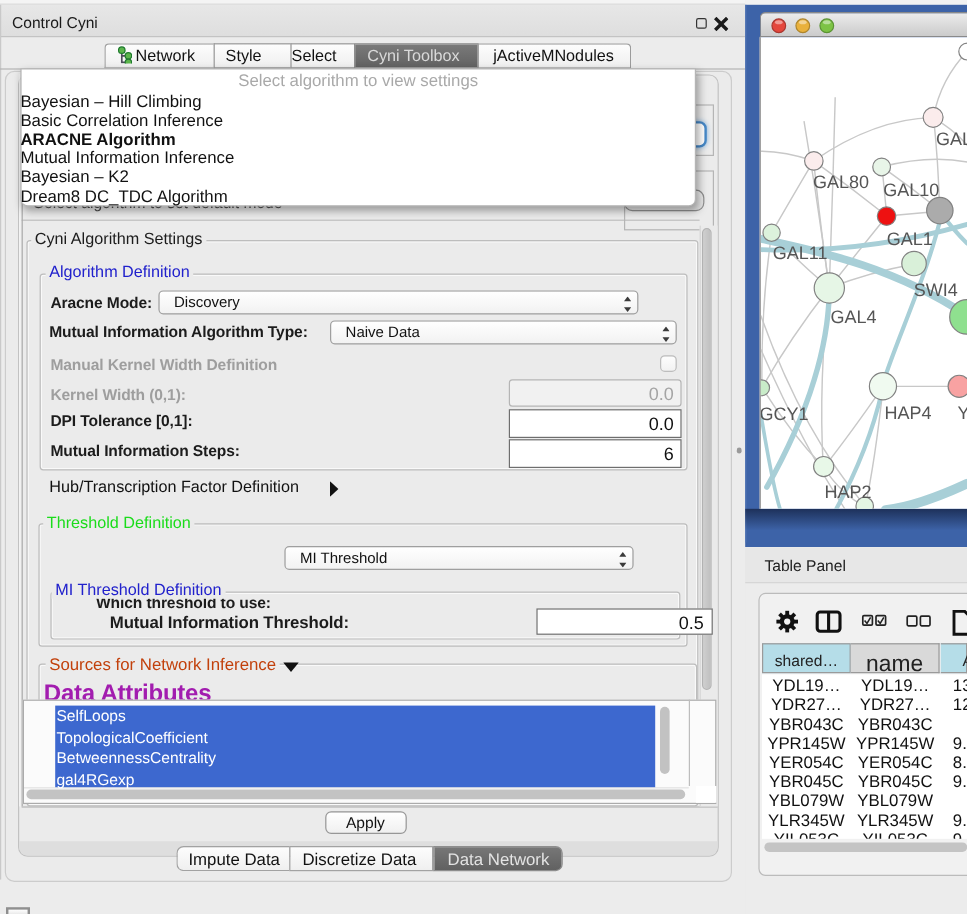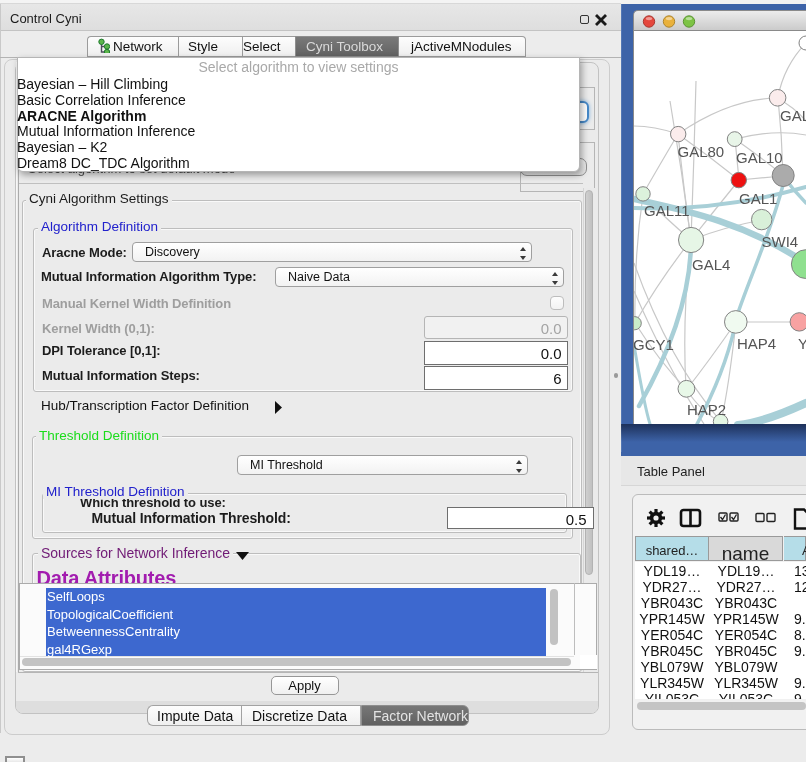--- a/index.html
+++ b/index.html
@@ -115,21 +115,21 @@
       <path d="M3 0 L6 4 L0 4 Z" fill="#3a3a3a"></path>
       <path d="M3 13 L6 9 L0 9 Z" fill="#3a3a3a"></path>
     </svg>
 </div>
 <div class="groupbox" style="left:42px;top:493px;width:525px;height:40px;"></div>
 <div class="gtitle" style="left:43px;top:484px;color:#2121cc;">MI Threshold Definition</div>
 <div class="lbl" style="left:47.5px;top:510px;font-size:14px;padding-left:44px;">Mutual Information Threshold:</div>
 <div class="field" style="left:415px;top:507px;width:146.5px;height:22px;font-size:15px;padding:3px 6px 0 0;margin-left:32px;">0.5</div>
 
 <div class="groupbox" style="left:32px;top:553px;width:549px;height:117px;"></div>
-<div class="abs" style="left:38px;top:545px;font-size:14px;color:#701a75;background:#ebebeb;padding:0 3px;">Sources for Network Inference</div>
+<div class="abs" style="left:38px;top:545px;font-size:14px;color:#c2410c;background:#ebebeb;padding:0 3px;">Sources for Network Inference</div>
 <svg class="abs" style="left:236px;top:551px;" width="13" height="9">
     <path d="M0 1 L13 1 L6.5 9 Z" fill="#111"></path>
   </svg>
 <div class="abs" style="left:36.5px;top:567px;font-size:20px;font-weight:bold;color:#a21caf;letter-spacing:-0.2px;">Data Attributes</div>
 
 <div class="abs" style="left:19px;top:583px;width:578px;height:86.5px;background:#fbfbfb;border:1px solid #ababab;box-sizing:border-box;"></div>
 <div class="abs" style="left:573.5px;top:583px;width:1px;height:72px;background:#bdbdbd;"></div>
 <div class="abs" style="left:20px;top:655.5px;width:554px;height:1px;background:#e2e2e2;"></div>
 <div class="abs" style="left:46px;top:588px;width:499.5px;height:68px;background:#3d68cf;"></div>
 <div class="abs" style="left:47px;top:588px;font-size:13px;line-height:17.6px;color:#fff;">SelfLoops<br>TopologicalCoefficient<br>BetweennessCentrality<br>gal4RGexp</div>
@@ -137,21 +137,21 @@
 <div class="abs" style="left:22px;top:658px;width:549px;height:8px;background:#c3c3c3;border-radius:4px;"></div>
 <div class="abs" style="left:580px;top:655px;width:16.5px;height:14px;background:#fff;"></div>
 
 <div class="abs" style="left:270.5px;top:675.5px;width:68px;height:19px;background:linear-gradient(#ffffff,#f0f0f0);border:1px solid #979797;border-radius:5px;box-sizing:border-box;text-align:center;font-size:13px;color:#111;padding-top:1px;">Apply</div>
 
 <div class="abs" style="left:147px;top:705px;width:94px;height:21px;background:linear-gradient(#fdfdfd,#efefef);border:1px solid #a2a2a2;border-right:none;border-radius:6px 0 0 6px;box-sizing:border-box;"></div>
 <div class="abs" style="left:241px;top:705px;width:120px;height:21px;background:linear-gradient(#fdfdfd,#efefef);border:1px solid #a2a2a2;box-sizing:border-box;"></div>
 <div class="abs" style="left:361px;top:705px;width:108px;height:21px;background:linear-gradient(#777,#616161);border:1px solid #8e8e8e;border-radius:0 6px 6px 0;box-sizing:border-box;"></div>
 <div class="abs" style="left:157px;top:708px;font-size:14px;color:#111;">Impute Data</div>
 <div class="abs" style="left:252px;top:708px;font-size:14px;color:#111;">Discretize Data</div>
-<div class="abs" style="left:373px;top:708px;font-size:14px;color:#e3e3e3;">Factor Network</div>
+<div class="abs" style="left:373px;top:708px;font-size:14px;color:#e3e3e3;">Data Network</div>
 
 <div class="abs" style="left:5px;top:756px;width:20px;height:10px;background:linear-gradient(#fff,#ddd);border:2px solid #8f8f8f;box-sizing:border-box;"></div>
 
 <div class="abs" style="left:621px;top:0;width:185px;height:4px;background:#f2f2f2;"></div>
 <div class="abs" style="left:621px;top:4px;width:185px;height:451.5px;background:#3d63a8;"></div>
 <div class="abs" style="left:621px;top:4px;width:1px;height:448px;background:#5377b5;"></div>
 
 <div class="abs" style="left:621px;top:424px;width:185px;height:18px;background:linear-gradient(rgba(10,18,42,0.62),rgba(10,18,42,0));"></div>
 
 <div class="abs" style="left:633px;top:10px;width:173px;height:21px;background:linear-gradient(#ececec,#cbcbcb);border:1px solid #8a8a8a;border-right:none;border-radius:5px 0 0 0;box-sizing:border-box;"></div>

